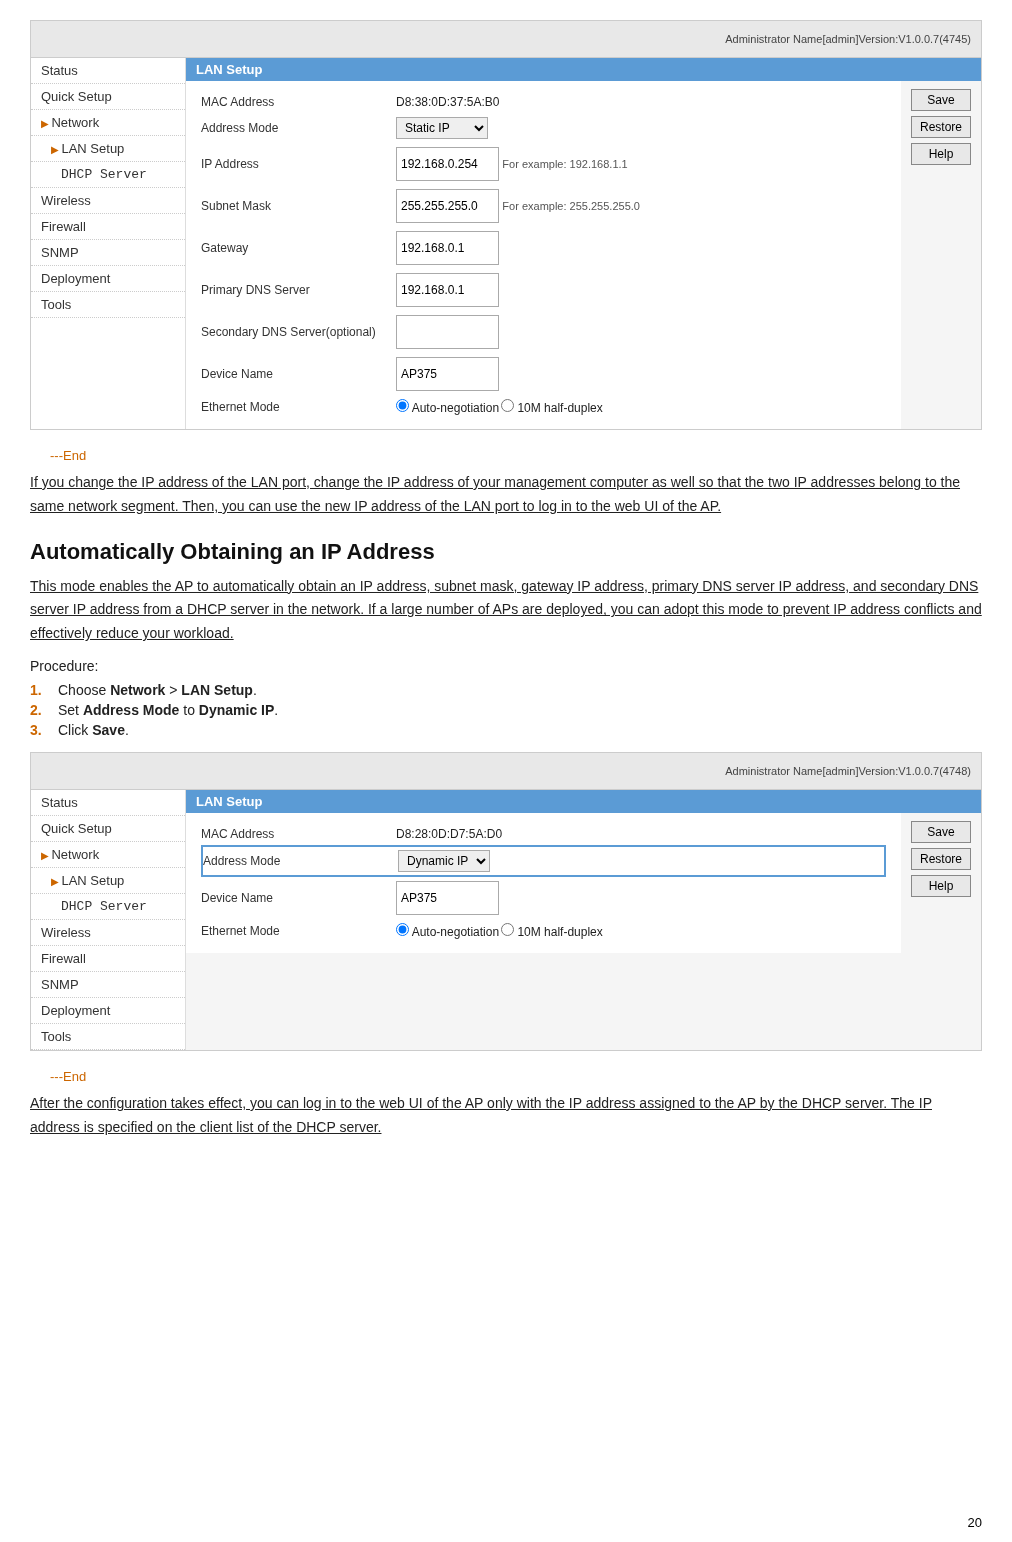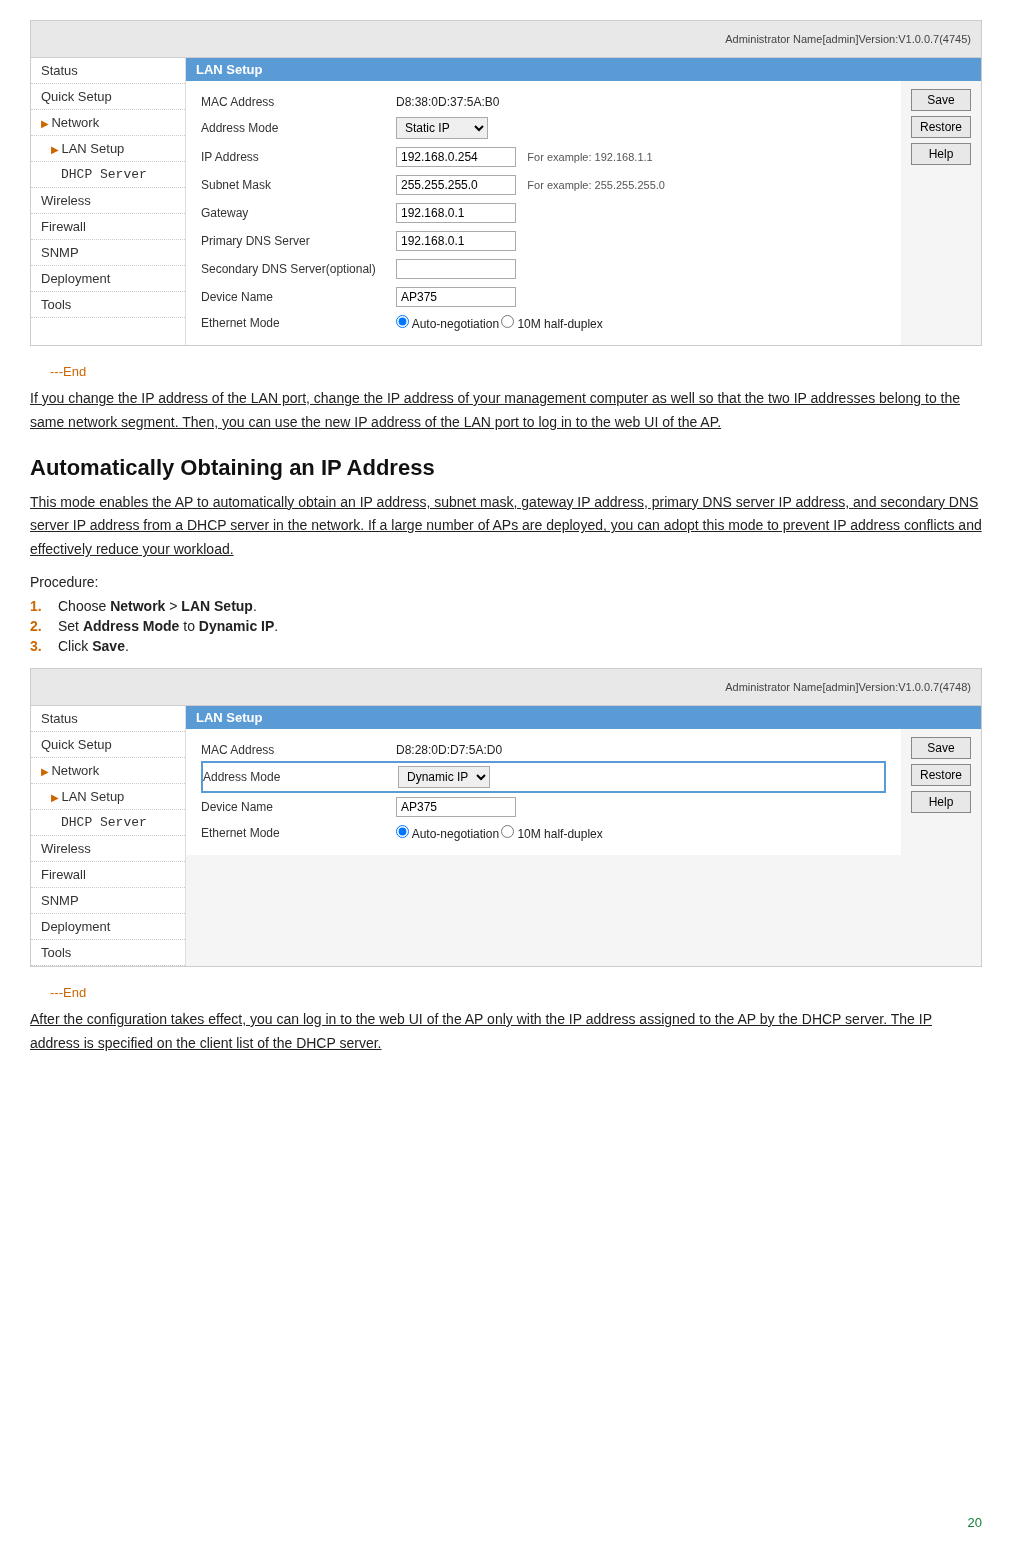--- a/index.html
+++ b/index.html
@@ -107,34 +107,33 @@
       color: #333;
       font-size: 12px;
     }
 
     .form-value {
       flex: 1;
       font-size: 12px;
     }
 
     .form-value input[type="text"] {
-      width: 120px;
-      padding: 2px 4px;
+      width: 103px;
+      padding: 9px 4px;
       border: 1px solid #aaa;
       font-size: 12px;
     }
 
     .form-value select {
       padding: 2px 4px;
       border: 1px solid #aaa;
       font-size: 12px;
     }
 
     .form-hint {
-      margin-left: 8px;
       color: #555;
       font-size: 11px;
     }
 
     .form-value .radio-group {
       display: flex;
       align-items: center;
       gap: 2px;
     }
 
@@ -207,21 +206,21 @@
     .step-text strong {
       font-weight: bold;
     }
 
     
     .page-number {
       position: absolute;
       bottom: 12px;
       right: 30px;
       font-size: 13px;
-      color: #15803d;
+      color: #000000;
     }
 
     
     .highlight-box {
       border: 2px solid #5b9bd5;
     }
   </style>
 </head>
 <body>
 

